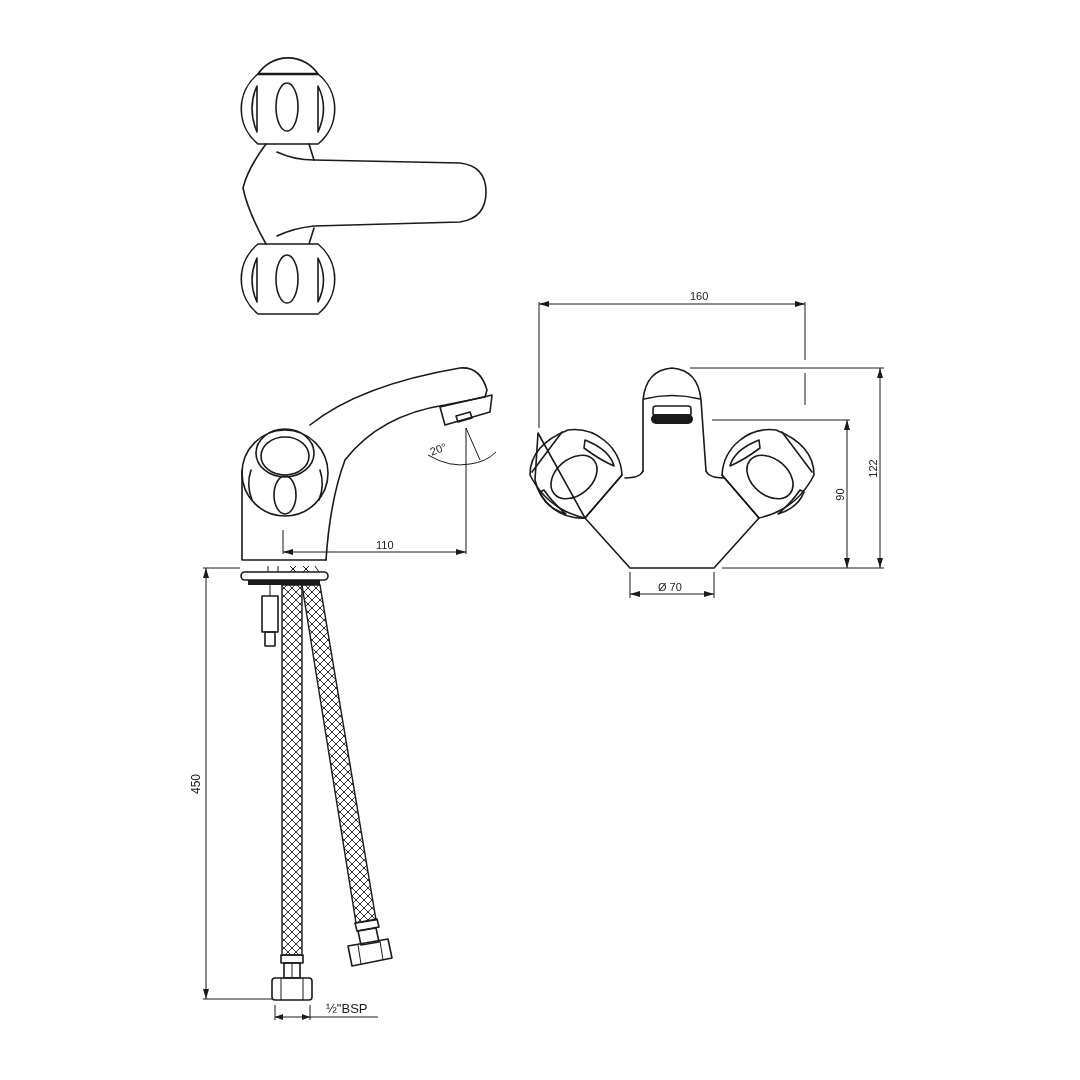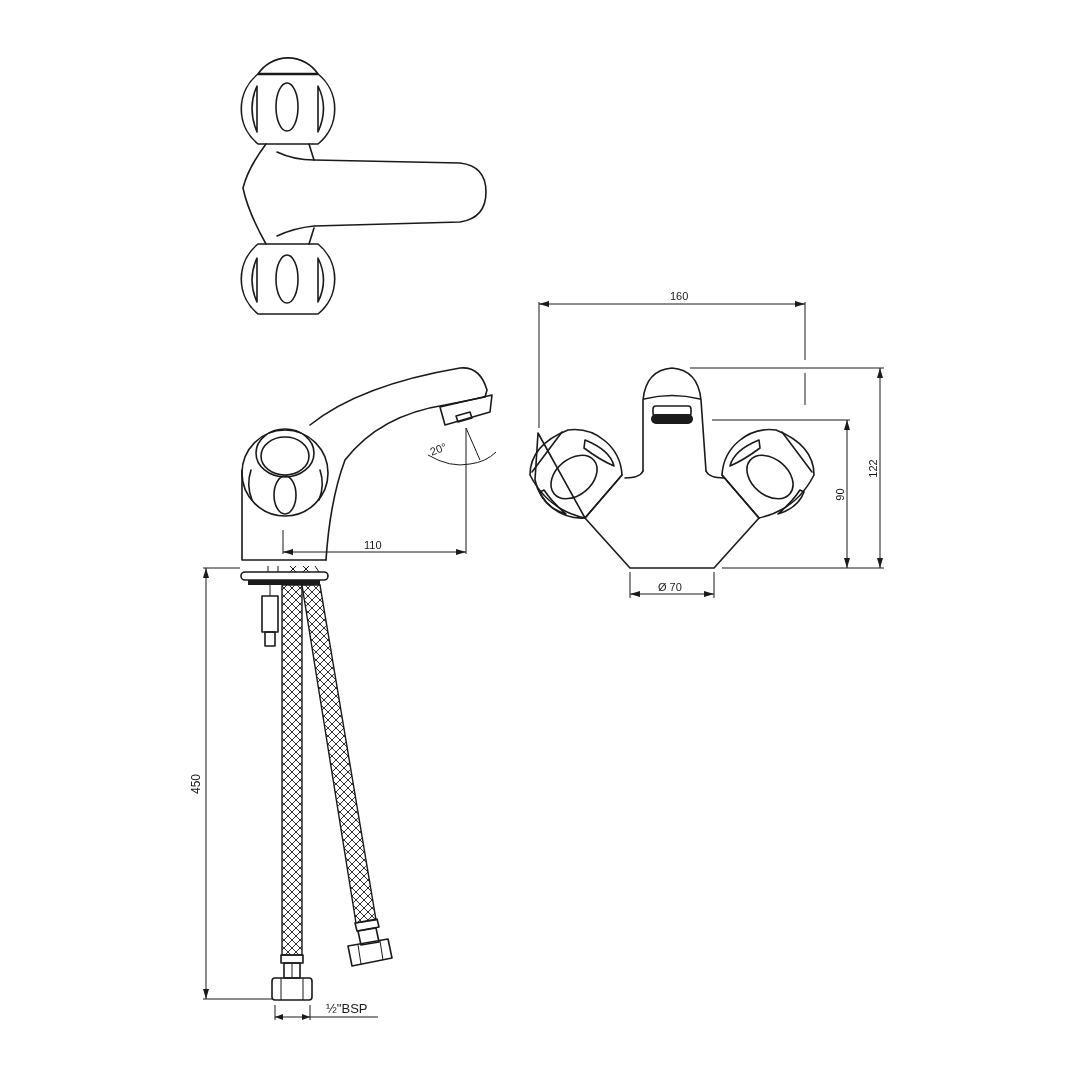--- a/index.html
+++ b/index.html
@@ -155,20 +155,20 @@
     <line class="dim" x1="206" y1="568" x2="206" y2="999"></line>
     <path d="M206,568 l-3,10 l6,0 z M206,999 l-3,-10 l6,0 z" fill="#1a1a1a"></path>
 
     <line class="dim" x1="275" y1="1005" x2="275" y2="1020"></line>
     <line class="dim" x1="310" y1="1005" x2="310" y2="1020"></line>
     <line class="dim" x1="275" y1="1017" x2="378" y2="1017"></line>
     <path d="M275,1017 l8,-3 l0,6 z M310,1017 l-8,-3 l0,6 z" fill="#1a1a1a"></path>
   </g>
 </svg>
 
-<div class="lbl" style="left:670px;top:291px;">160</div>
+<div class="lbl" style="left:690px;top:291px;">160</div>
 <div class="lbl vert" style="left:864px;top:463px;">122</div>
 <div class="lbl vert" style="left:834px;top:489px;">90</div>
 <div class="lbl" style="left:658px;top:582px;">Ø 70</div>
-<div class="lbl" style="left:364px;top:540px;text-align:right;">110</div>
+<div class="lbl" style="left:376px;top:540px;text-align:right;">110</div>
 <div class="lbl" style="left:430px;top:444px;transform:rotate(-20deg);">20°</div>
 <div class="lbl vert" style="left:186px;top:778px;font-size:12px;">450</div>
 <div class="lbl" style="left:326px;top:1002px;font-size:13px;">½"BSP</div>
 
 </body></html>

